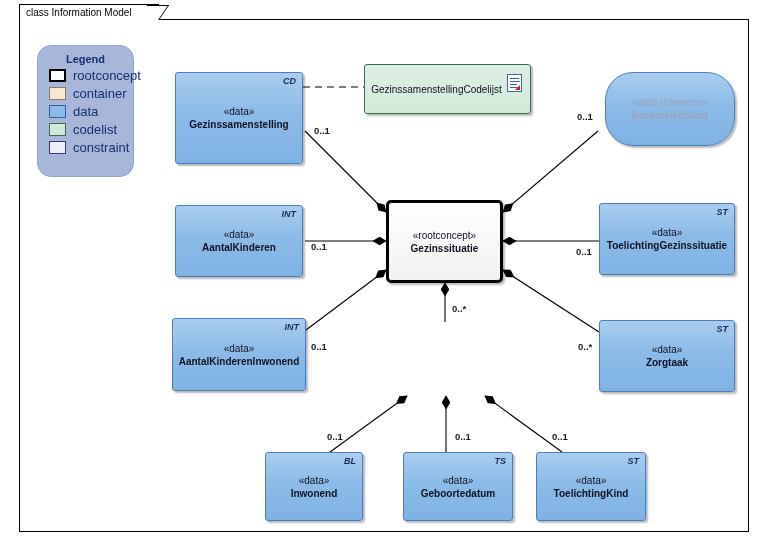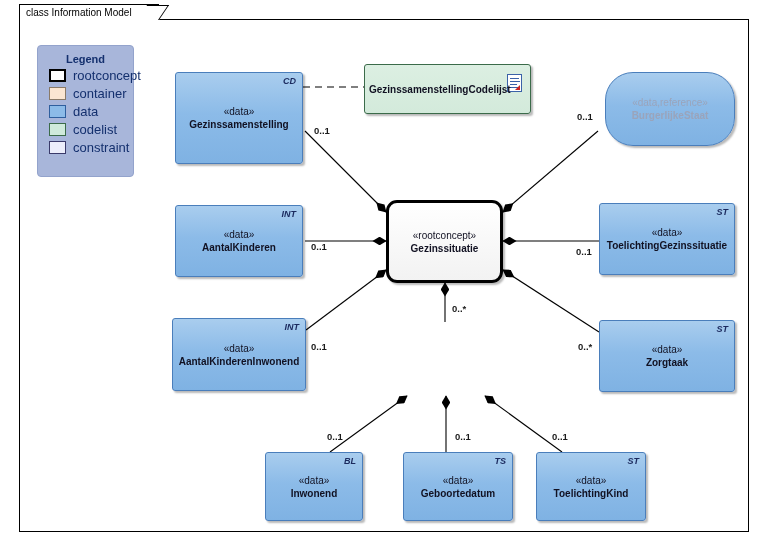--- a/index.html
+++ b/index.html
@@ -63,21 +63,21 @@
 
   
   .legend {
     position: absolute;
     left: 37px;
     top: 45px;
     width: 97px;
     height: 132px;
     background: #a8b6da;
     border: 1px solid #93a3cc;
-    border-radius: 4px;
+    border-radius: 14px;
     box-sizing: border-box;
     z-index: 5;
   }
   .legend-title {
     text-align: center;
     font-size: 11px;
     font-weight: bold;
     color: #14306e;
     margin-top: 7px;
   }
@@ -154,30 +154,30 @@
     background: linear-gradient(to bottom, #a9cdee 0%, #8cbbe8 45%, #7fb2e3 100%);
     border: 1px solid #4a7ebb;
     box-shadow: 2px 2px 2px rgba(0,0,0,0.28);
   }
   .t-ref .stereo, .t-ref .nm { color: #9aa4bb; }
   .t-codelist {
     background: linear-gradient(to bottom, #dcefe2 0%, #d3eadb 100%);
     border: 1px solid #3b6b4a;
     box-shadow: 2px 2px 2px rgba(0,0,0,0.28);
   }
-  .t-codelist .nm { font-weight: bold; }
+  .t-codelist .nm { font-weight: normal; }
   .t-container {
     background: linear-gradient(to bottom, #fbf2e8 0%, #f7ece1 100%);
     border: 1px solid #9a8a78;
     box-shadow: 2px 2px 2px rgba(0,0,0,0.28);
   }
   .t-root {
     background: linear-gradient(to bottom, #ffffff 0%, #f2f2f2 100%);
     border: 3px solid #000000;
-    border-radius: 11px;
+    border-radius: 5px;
     box-shadow: 2px 2px 2px rgba(0,0,0,0.28);
   }
 
   
   .doc-icon {
     position: absolute;
     right: 8px;
     top: 9px;
     width: 15px;
     height: 18px;

